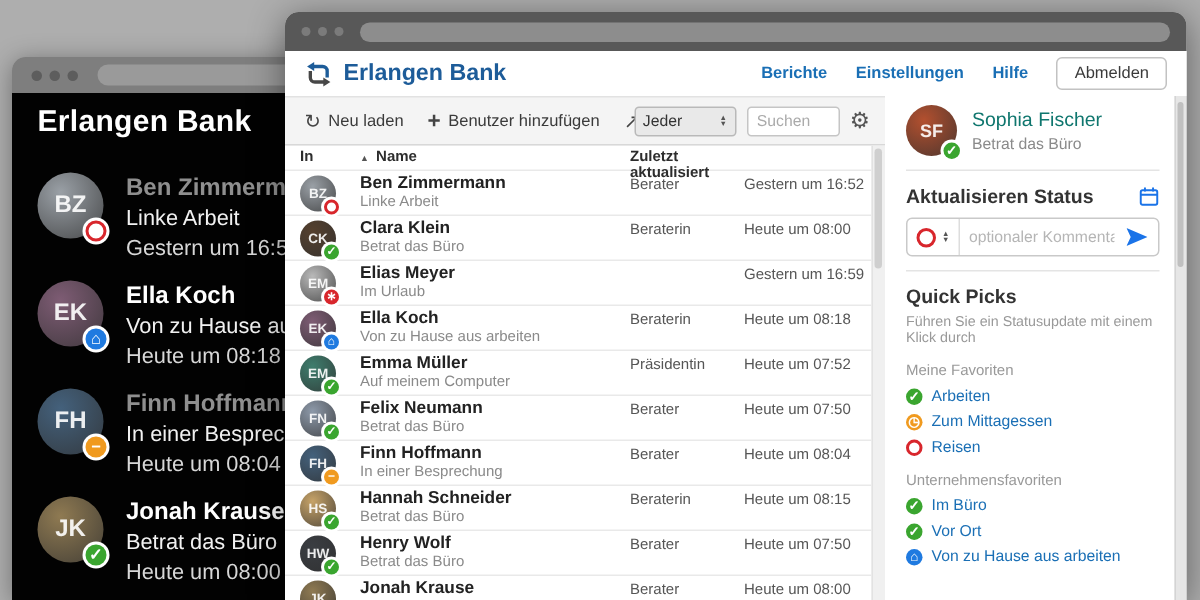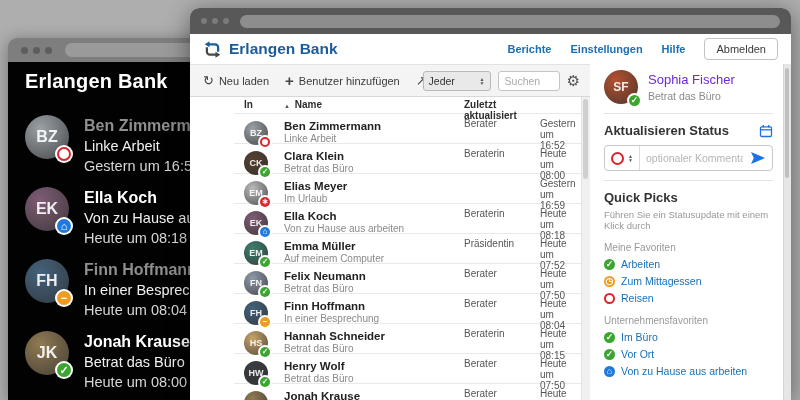--- a/index.html
+++ b/index.html
@@ -47,35 +47,35 @@
   .toolbar{height:33px;flex:none;background:#f4f4f4;border-top:1px solid #e2e2e2;border-bottom:1px solid #d8d8d8;display:flex;align-items:center;padding:0 13px;box-sizing:border-box;position:relative;}
   .tbtn{display:flex;align-items:center;gap:5px;font-size:11px;color:#3a3a3a;margin-right:16px;cursor:pointer;white-space:nowrap;}
   .ticon{font-size:13px;color:#444;line-height:1;}
   .ticon.plus{font-size:15px;font-weight:bold;}
   .tool-right{position:absolute;right:10px;top:0;bottom:0;display:flex;align-items:center;gap:7px;}
   .fselect{width:68px;height:20px;background:#e9e9e9;border:1px solid #b9b9b9;border-radius:3px;display:flex;align-items:center;font-size:10.5px;color:#333;padding:0 5px;box-sizing:border-box;}
   .stepper{margin-left:auto;display:flex;flex-direction:column;font-size:5px;color:#555;line-height:4px;}
   .searchbox{width:62px;height:20px;border:1px solid #c5c5c5;border-radius:3px;font-size:10.5px;padding:0 6px;color:#444;box-sizing:border-box;font-family:"Liberation Sans",sans-serif;}
   .searchbox::placeholder{color:#aaa;}
   .gear{font-size:15px;color:#555;line-height:1;}
-  .table-wrap{flex:1;display:flex;overflow:hidden;padding-left:44px;}
+  .table-wrap{flex:1;display:flex;overflow:hidden;}
   .table-main{flex:1;overflow:hidden;}
   .thead{height:14px;display:grid;grid-template-columns:40px 180px 76px 1fr;padding:2px 0 0 10px;font-size:10px;font-weight:bold;color:#2d2d2d;}
   .sort{font-size:6px;color:#555;margin-right:2px;}
   .trow{height:29px;display:grid;grid-template-columns:40px 180px 76px 1fr;padding-left:10px;border-top:1px solid #e9e9e9;align-items:center;background:#fff;}
   .cell-name .nm{font-size:11.5px;font-weight:bold;color:#222;line-height:13px;}
   .cell-name .st{font-size:10px;color:#8a8a8a;line-height:12px;}
   .cell-det,.cell-upd{font-size:10px;color:#555;align-self:start;padding-top:4px;}
   .tscroll{width:8px;flex:none;background:#f0f0f0;border-left:1px solid #e2e2e2;position:relative;}
   .tscroll .thumb{position:absolute;top:2px;left:1px;width:5px;height:80px;border-radius:3px;background:#cfcfcf;}
   
   .sidebar{flex:1;background:#fff;padding:6px 10px 12px 14px;box-sizing:border-box;overflow:hidden;}
   .sb-user{display:flex;align-items:center;}
   .sb-user-text{margin-left:10px;}
-  .sb-name{font-size:13px;color:#6d28d9;}
+  .sb-name{font-size:13px;color:#0f766e;}
   .sb-status{font-size:10.5px;color:#8a8a8a;margin-top:3px;}
   .sb-div{border:none;border-top:1px solid #e4e4e4;margin:9px 0;}
   .sb-title-row{display:flex;align-items:center;}
   .sb-title{font-size:13px;font-weight:bold;color:#333;}
   .cal{margin-left:auto;}
   .composer{margin-top:7px;height:24px;border:1px solid #c9c9c9;border-radius:4px;display:flex;align-items:center;background:#fff;overflow:hidden;}
   .selwrap{display:flex;align-items:center;gap:4px;padding:0 6px;height:100%;border-right:1px solid #ddd;}
   .comment{flex:1;border:none;outline:none;font-size:10.5px;padding:0 6px;min-width:0;color:#444;font-family:"Liberation Sans",sans-serif;}
   .comment::placeholder{color:#b5b5b5;}
   .send{margin:0 7px 0 2px;flex:none;}

